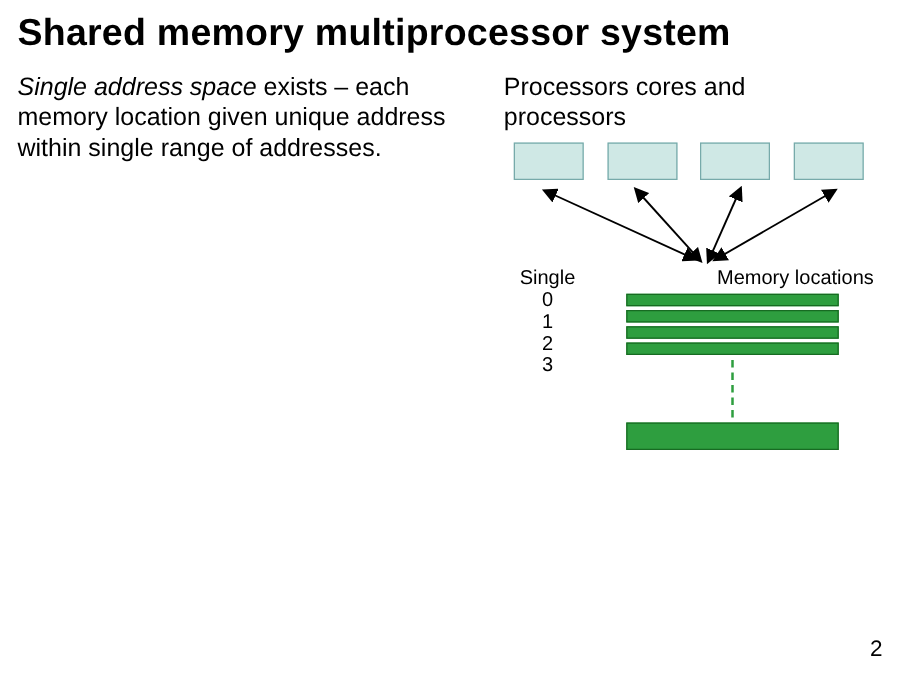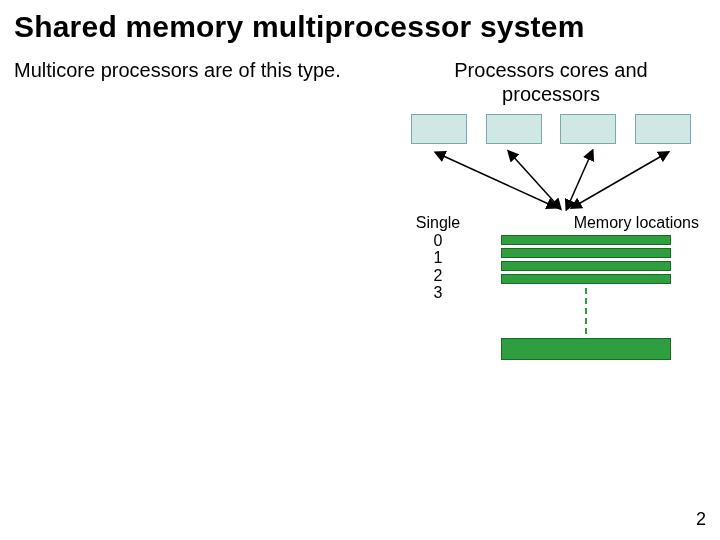--- a/index.html
+++ b/index.html
@@ -31,21 +31,21 @@
     line-height: 1.22;
     margin-bottom: 26px;
   }
   .para .em { font-style: italic; }
   .right {
     width: 300px;
     padding-left: 4px;
   }
   .proc-label {
     font-size: 20px;
-    text-align: center;
+    text-align: left;
     line-height: 1.2;
     margin-bottom: 8px;
   }
   .proc-row {
     display: flex;
     justify-content: space-between;
     padding: 0 8px;
     margin-bottom: 4px;
   }
   .proc-box {
@@ -118,21 +118,23 @@
   }
 </style>
 </head>
 <body>
 
 <div class="title">Shared memory multiprocessor system</div>
 
 <div class="content">
 
   <div class="left">
-    <p class="para">Multicore processors are of this type.</p>
+    <p class="para">
+      <span class="em">Single address space</span><span> exists – each memory location given unique address within single range of addresses.</span>
+    </p>
   </div>
 
   <div class="right">
     <div class="proc-label">Processors cores and processors</div>
 
     <div class="proc-row">
       <div class="proc-box"></div>
       <div class="proc-box"></div>
       <div class="proc-box"></div>
       <div class="proc-box"></div>

